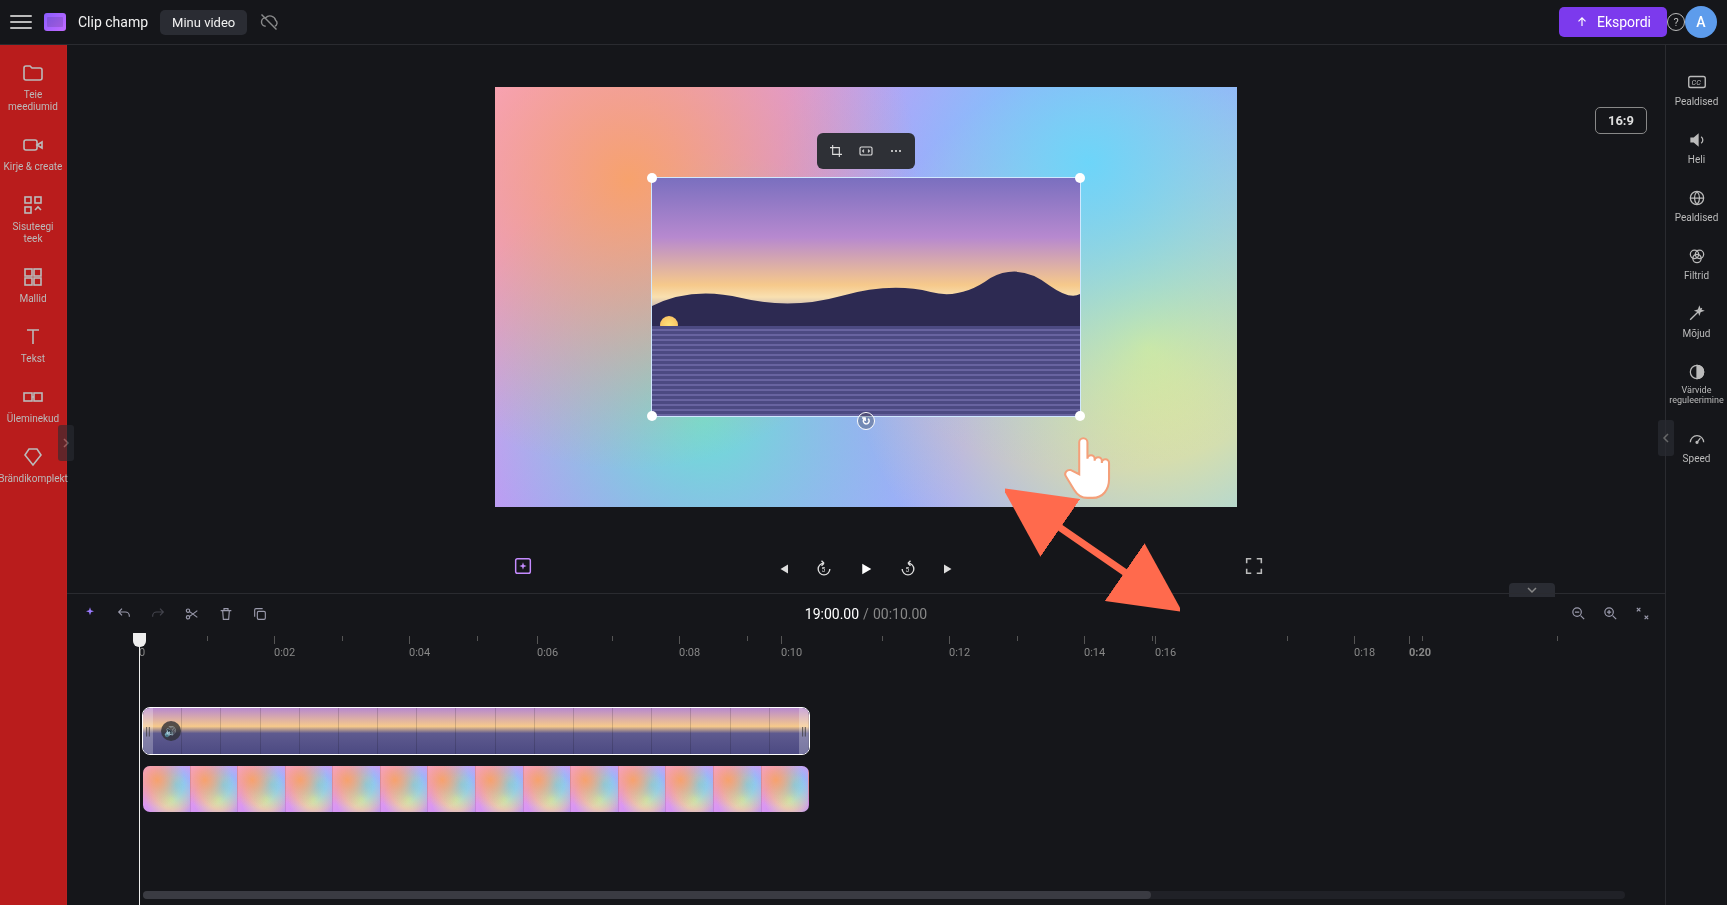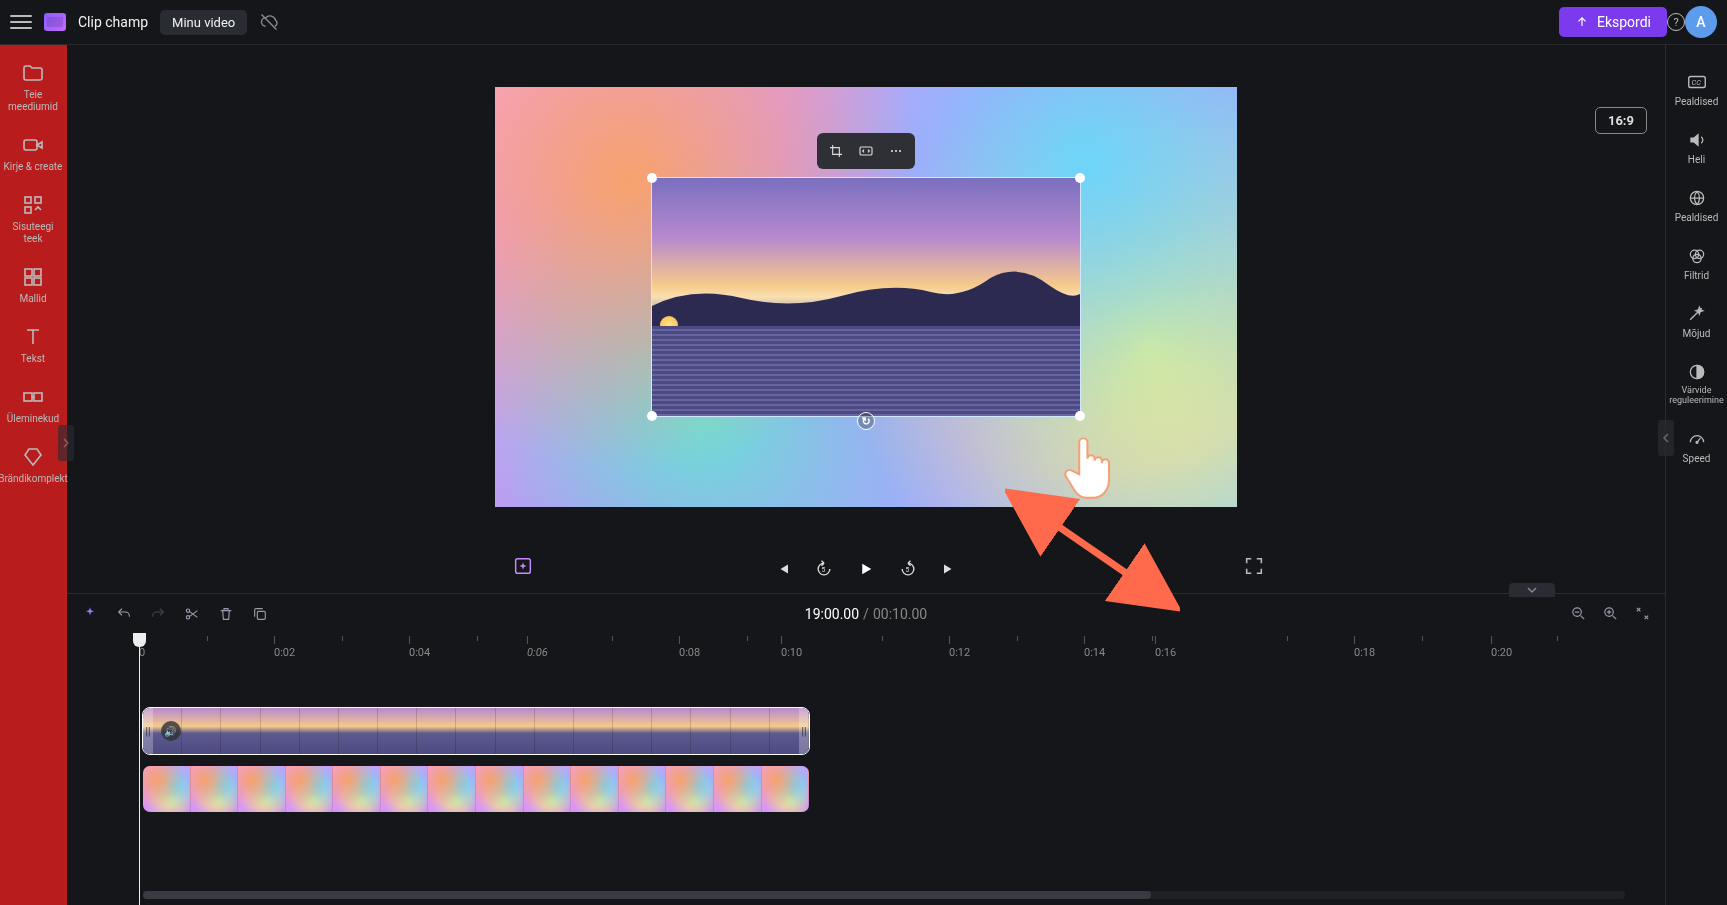--- a/index.html
+++ b/index.html
@@ -352,21 +352,21 @@
             <div class="tick minor" style="left: 202.5px;">
               <div class="bar"></div>
             </div>
             <div class="tick" style="left: 270px;">
               <div class="bar"></div>
               <span>0:04</span>
             </div>
             <div class="tick minor" style="left: 337.5px;">
               <div class="bar"></div>
             </div>
-            <div class="tick" style="left: 388px; font-style: italic;">
+            <div class="tick" style="left: 398px;">
               <div class="bar"></div>
               <span>0:06</span>
             </div>
             <div class="tick minor" style="left: 472.5px;">
               <div class="bar"></div>
             </div>
             <div class="tick" style="left: 540px;">
               <div class="bar"></div>
               <span>0:08</span>
             </div>
@@ -401,21 +401,21 @@
             <div class="tick minor" style="left: 1147.5px;">
               <div class="bar"></div>
             </div>
             <div class="tick" style="left: 1215px;">
               <div class="bar"></div>
               <span>0:18</span>
             </div>
             <div class="tick minor" style="left: 1282.5px;">
               <div class="bar"></div>
             </div>
-            <div class="tick" style="left: 1352px;">
+            <div class="tick" style="left: 1270px; font-weight: bold;">
               <div class="bar"></div>
               <span>0:20</span>
             </div>
             <div class="tick minor" style="left: 1417.5px;">
               <div class="bar"></div>
             </div>
             <div class="tick" style="left: 1569px;">
               <div class="bar"></div>
               <span>0:22</span>
             </div>

